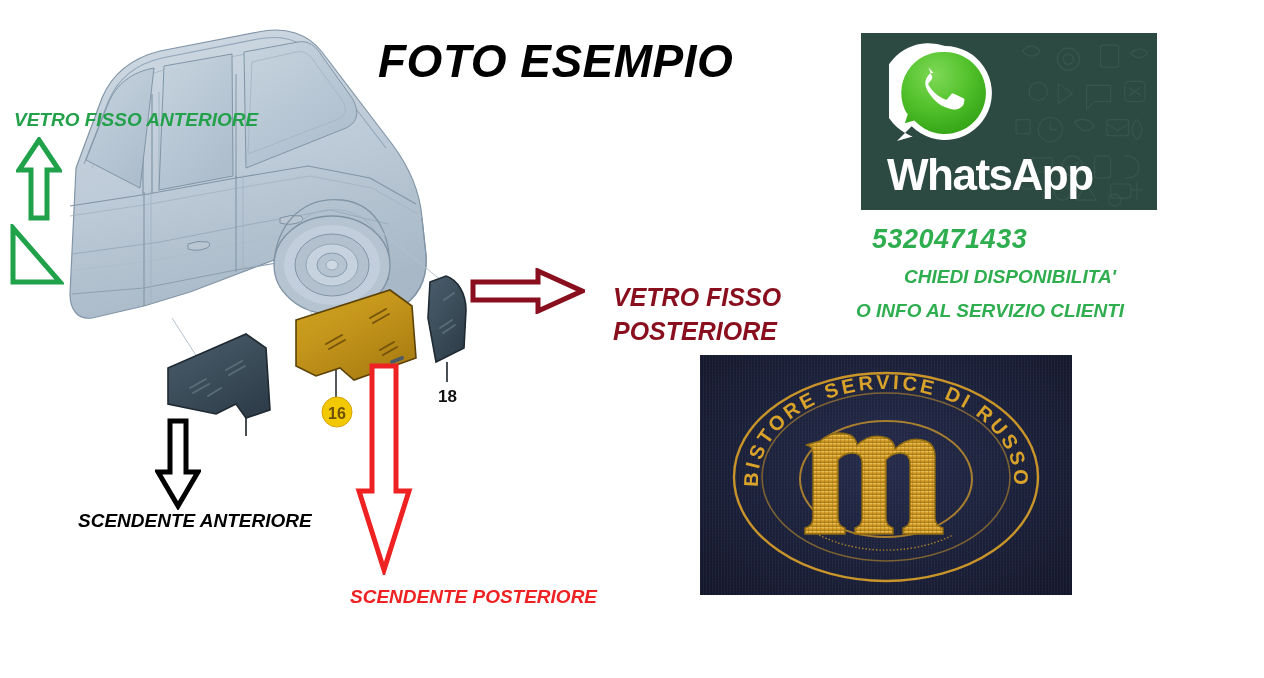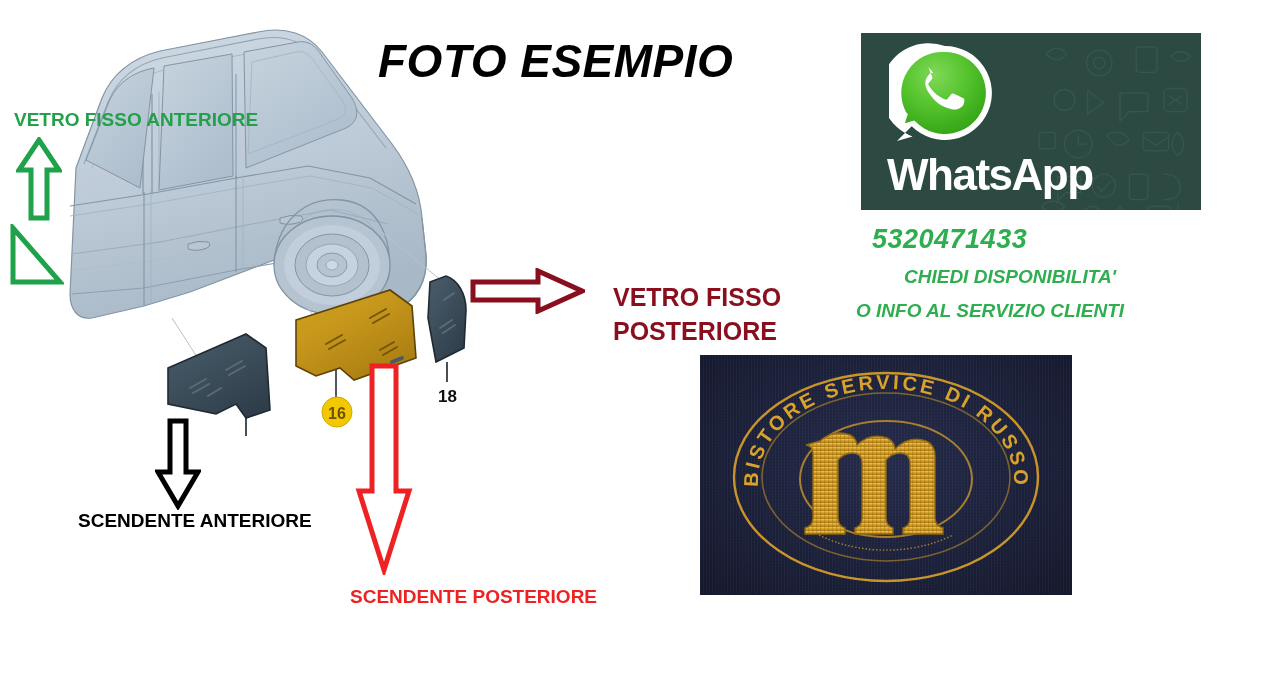--- a/index.html
+++ b/index.html
@@ -34,20 +34,21 @@
   
   #car-illustration{
     left:40px; top:18px;
     width:470px; height:420px;
   }
   #car-illustration svg{display:block;}
 
   
   .callout{
     font-weight:bold;
+    font-style:italic;
     white-space:nowrap;
     line-height:1.15;
   }
   #label-vetro-fisso-anteriore{
     left:14px; top:109px;
     font-size:19px;
     color:#22a14a;
   }
   #label-vetro-fisso-posteriore{
     left:613px; top:281px;
@@ -70,21 +71,21 @@
   .arrow-svg{position:absolute;}
   #arrow-green-up{left:16px; top:137px;}
   #triangle-green{left:8px; top:224px;}
   #arrow-black-down{left:155px; top:418px;}
   #arrow-red-down{left:355px; top:363px;}
   #arrow-darkred-right{left:470px; top:268px;}
 
   
   #whatsapp-banner{
     left:861px; top:33px;
-    width:340px; height:177px;
+    width:296px; height:177px;
     background:#2c4a41;
     overflow:hidden;
   }
   #whatsapp-doodles{
     position:absolute; inset:0;
     opacity:.30;
   }
   #whatsapp-logo-mark{
     position:absolute;
     left:28px; top:8px;

